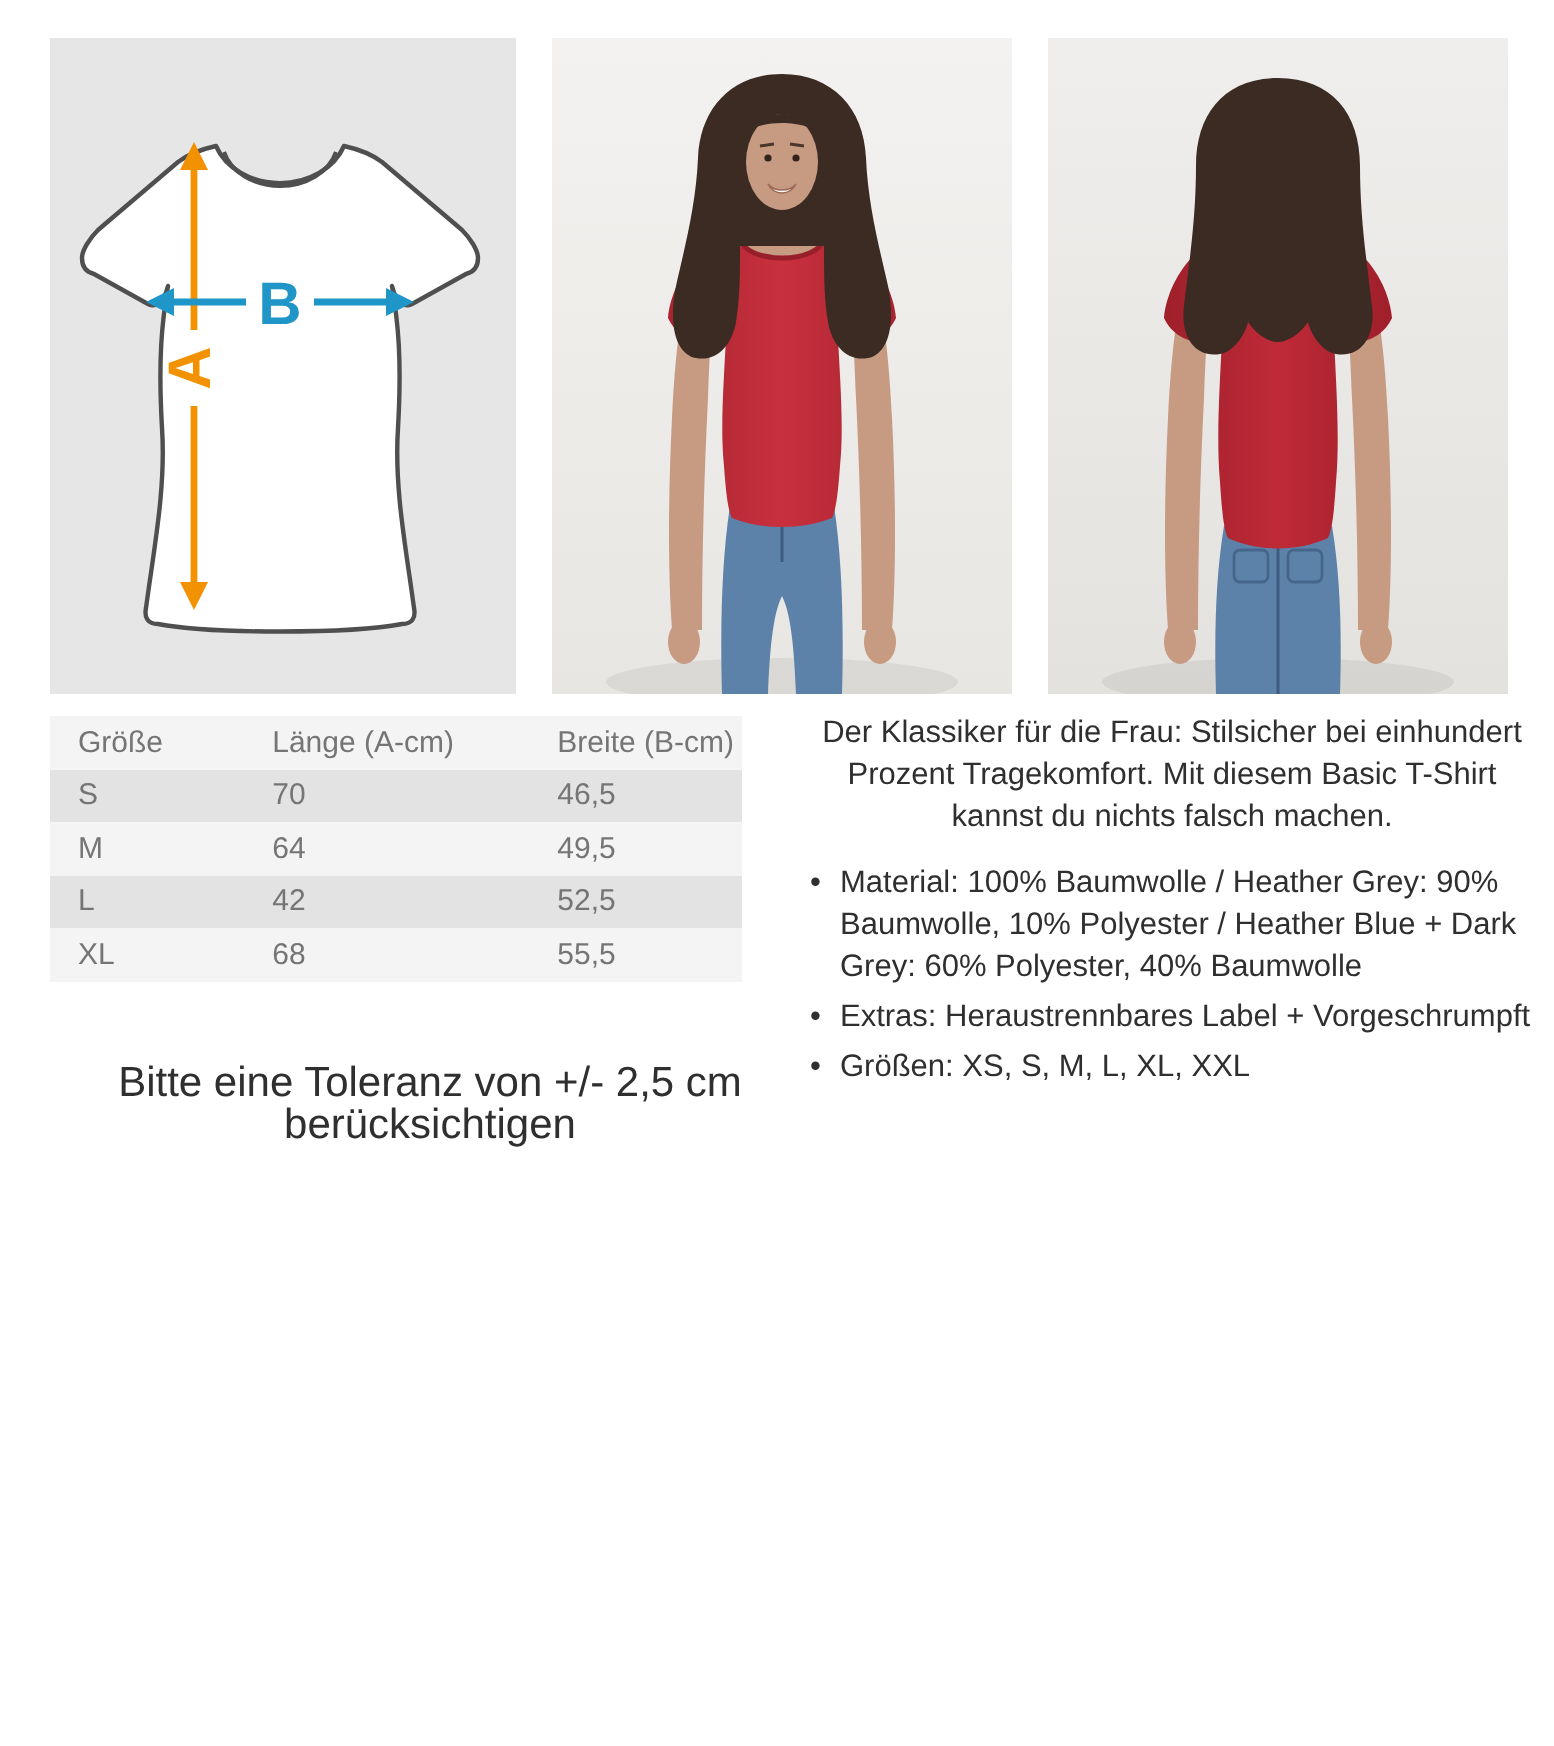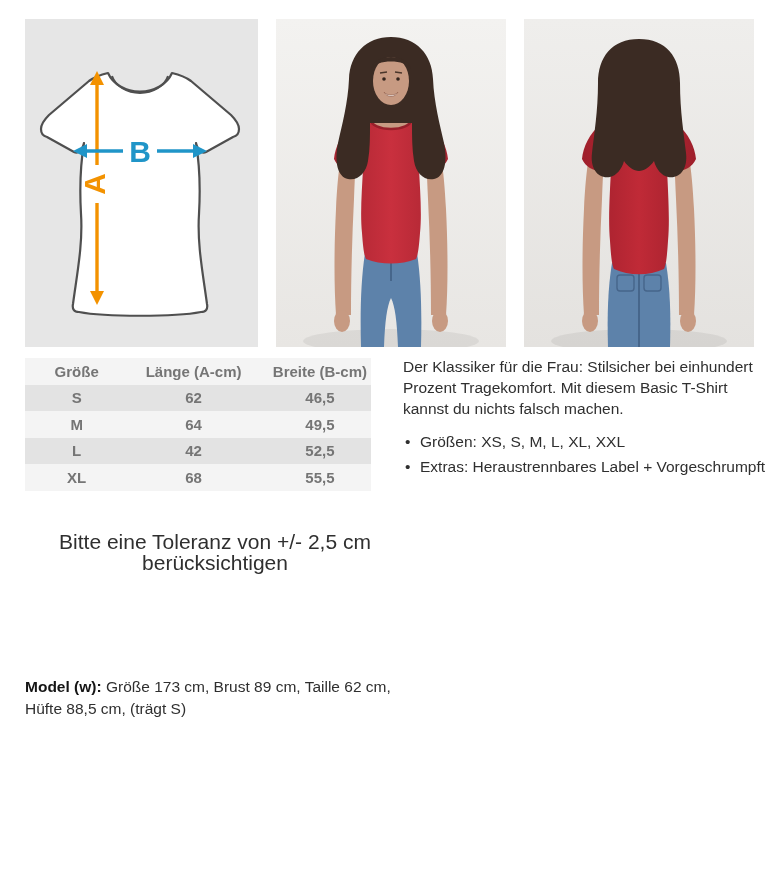--- a/index.html
+++ b/index.html
@@ -10,35 +10,35 @@
   .images-row{position:absolute;left:25px;top:19px;display:flex;gap:18px;}
   .img-box{height:328px;}
   .img-box svg{display:block;}
   .diagram{width:233px;}
   .photo{width:230px;}
 
   
   .size-table-wrap{position:absolute;left:25px;top:358px;width:346px;}
   table.size-table{width:100%;border-collapse:collapse;font-size:15px;color:var(--table-text,#757575);}
   table.size-table th,table.size-table td{
-    text-align:center;font-weight:700;padding:4px 4px 4px 14px;height:18.5px;white-space:nowrap;margin-top:36px;
+    text-align:left;font-weight:400;padding:4px 4px 4px 14px;height:18.5px;white-space:nowrap;margin-top:36px;
   }
   table.size-table th:nth-child(1),table.size-table td:nth-child(1){width:97px;}
   table.size-table th:nth-child(2),table.size-table td:nth-child(2){width:141px;}
   table.size-table thead tr{background:var(--row-light,#f4f4f4);}
   table.size-table tbody tr:nth-child(odd){background:var(--row-dark,#e3e3e3);}
   table.size-table tbody tr:nth-child(even){background:var(--row-light,#f4f4f4);}
 
   .tolerance{position:absolute;left:25px;top:531px;width:380px;font-size:21px;line-height:21px;text-align:center;}
   .model-info{position:absolute;left:25px;top:676px;width:372px;font-size:15.5px;line-height:21.5px;}
   .model-info .model-label{font-weight:700;color:#151515;}
 
   
   .description{position:absolute;left:403px;top:356px;width:366px;font-size:15.5px;line-height:21px;}
-  .description p{margin:0 0 12px 0;}
+  .description p{margin:0 0 12px 0;text-align:center;}
   ul.bullets{list-style:none;margin:0;padding:0;}
   ul.bullets li{position:relative;padding-left:17px;margin-bottom:4px;}
   ul.bullets li::before{content:"\2022";position:absolute;left:2px;top:0;color:var(--body-text,#2f2f2f);}
 
   
   .diagram-bg{fill:var(--diagram-bg,#e6e6e6);}
   .shirt-outline{fill:#ffffff;stroke:#4f4f4f;stroke-width:2.2;stroke-linejoin:round;}
   .collar-inner{fill:none;stroke:#4f4f4f;stroke-width:2;}
   .arrow-a-stroke{stroke:var(--arrow-a,#f39200);stroke-width:3.4;}
   .arrow-a-fill{fill:var(--arrow-a,#f39200);}
@@ -182,21 +182,21 @@
       <thead>
         <tr>
           <th>Größe</th>
           <th>Länge (A-cm)</th>
           <th>Breite (B-cm)</th>
         </tr>
       </thead>
       <tbody>
         <tr>
           <td>S</td>
-          <td>62</td>
+          <td>70</td>
           <td>46,5</td>
         </tr>
         <tr>
           <td>M</td>
           <td>64</td>
           <td>49,5</td>
         </tr>
         <tr>
           <td>L</td>
           <td>42</td>
@@ -206,23 +206,23 @@
           <td>XL</td>
           <td>68</td>
           <td>55,5</td>
         </tr>
       </tbody>
     </table>
   </div>
 
   <div class="tolerance">Bitte eine Toleranz von +/- 2,5 cm berücksichtigen</div>
 
-  <div class="model-info"><span class="model-label">Model (w):</span><span> Größe 173 cm, Brust 89 cm, Taille 62 cm, Hüfte 88,5 cm, (trägt S)</span></div>
 
   <div class="description">
     <p>Der Klassiker für die Frau: Stilsicher bei einhundert Prozent Tragekomfort. Mit diesem Basic T-Shirt kannst du nichts falsch machen.</p>
     <ul class="bullets">
+      <li>Material: 100% Baumwolle / Heather Grey: 90% Baumwolle, 10% Polyester / Heather Blue + Dark Grey: 60% Polyester, 40% Baumwolle</li>
+      <li>Extras: Heraustrennbares Label + Vorgeschrumpft</li>
       <li>Größen: XS, S, M, L, XL, XXL</li>
-      <li>Extras: Heraustrennbares Label + Vorgeschrumpft</li>
     </ul>
   </div>
 
 </div>
 
 </body></html>

